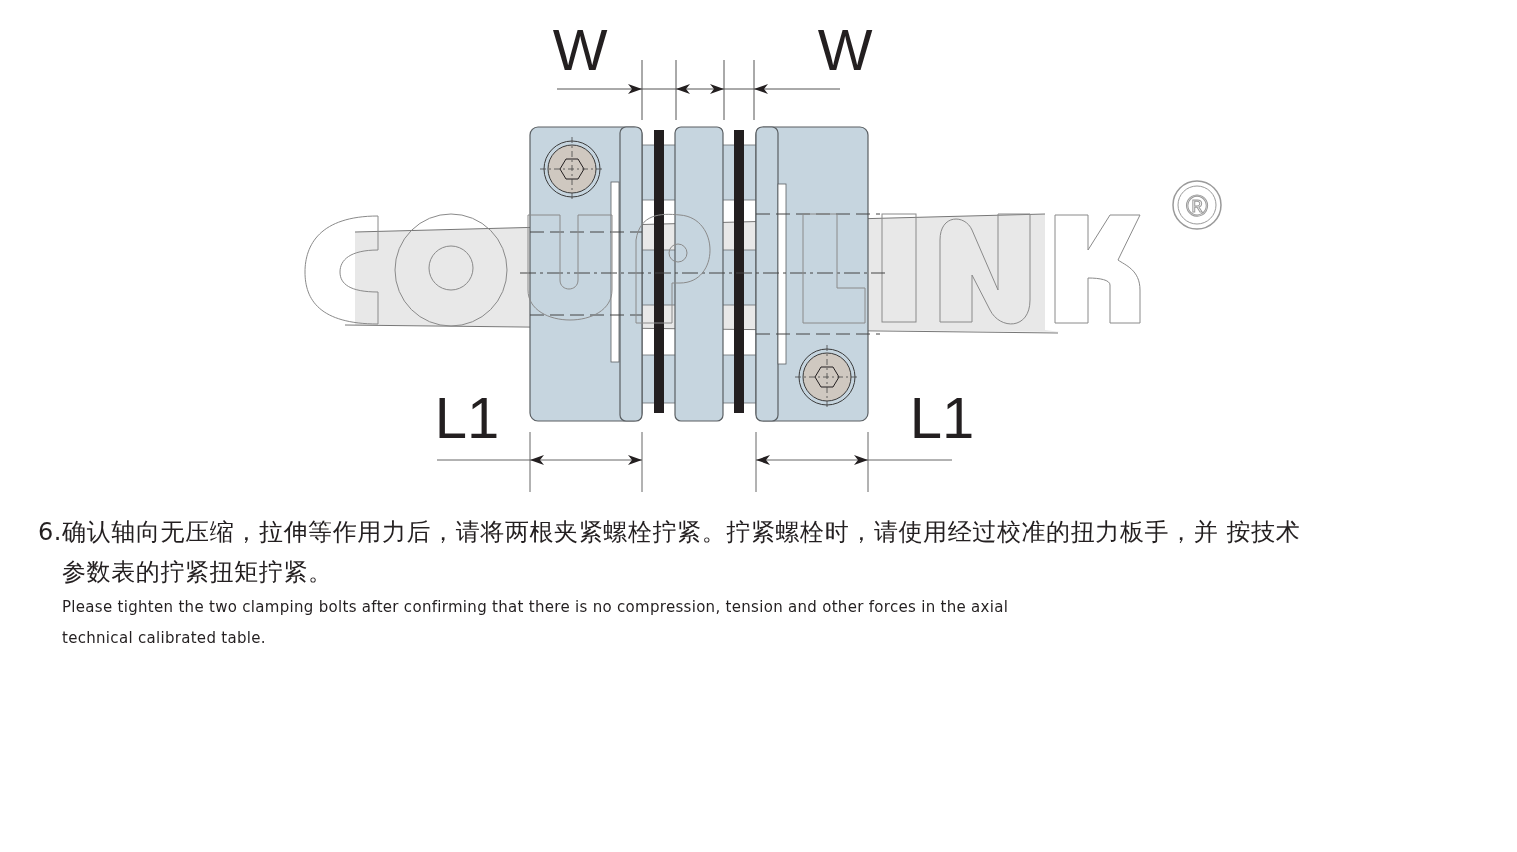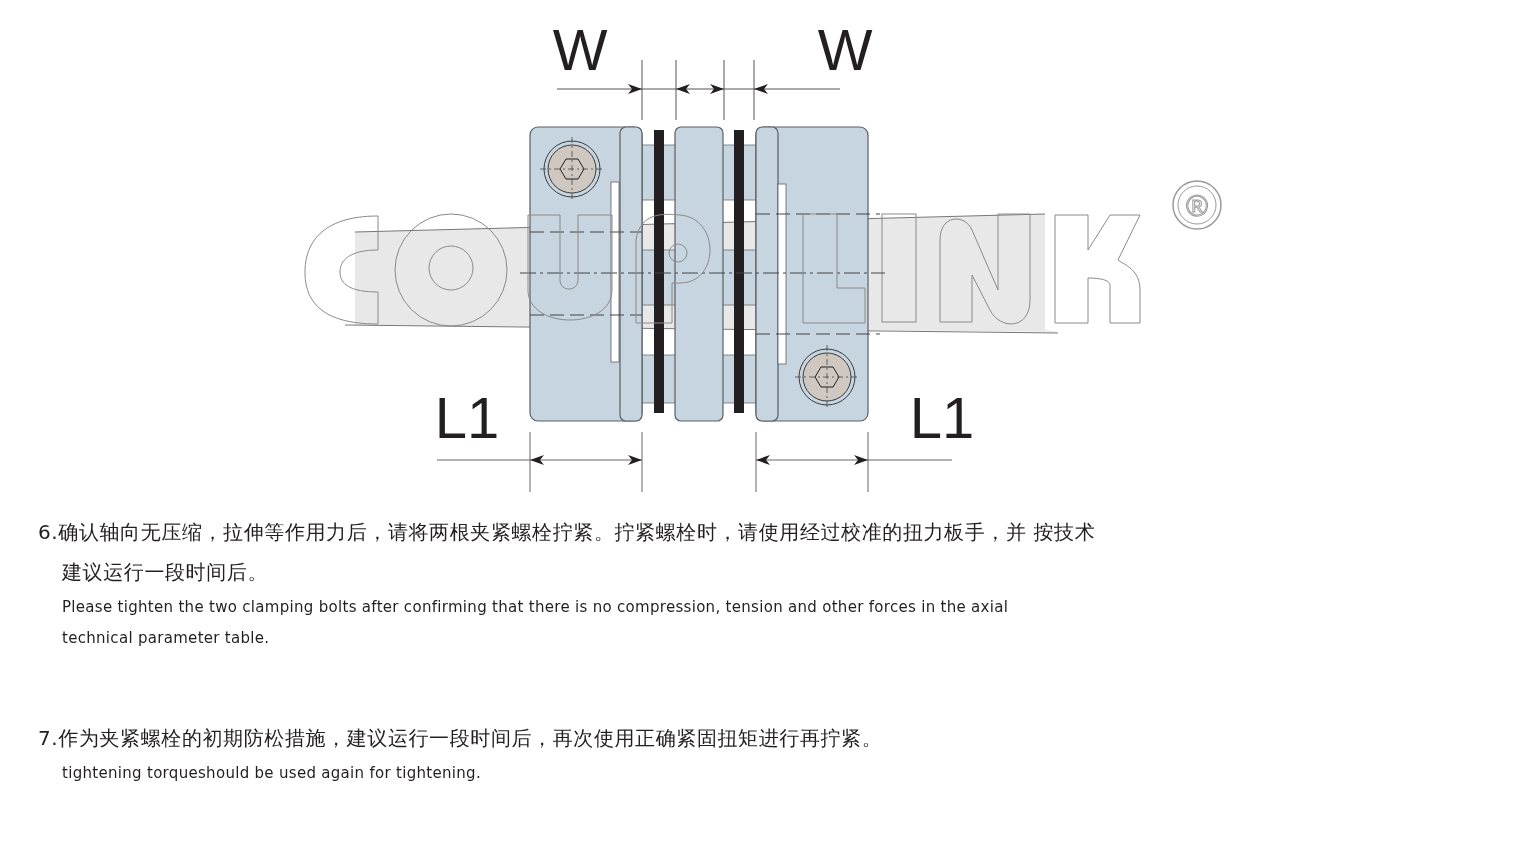--- a/index.html
+++ b/index.html
@@ -1,21 +1,21 @@
 <!DOCTYPE html>
 <html><head>
   <meta charset="utf-8">
   <style>
     html, body { margin: 0; padding: 0; background: #ffffff; }
     body { width: 1517px; height: 852px; position: relative; overflow: hidden;
            font-family: "DejaVu Sans", "Liberation Sans", sans-serif; color: #231f20; }
     #diagram { position: absolute; left: 0; top: 0; width: 1517px; height: 500px; }
     .dim-label { font-family: "Liberation Sans", "DejaVu Sans", sans-serif; font-size: 58px; fill: #231f20; }
     .step { position: absolute; left: 38px; width: 1440px; }
-    .cn { font-size: 20px; line-height: 40px; letter-spacing: 0.6px; color: #231f20; white-space: nowrap; }
+    .cn { font-size: 24px; line-height: 40px; letter-spacing: 0.6px; color: #231f20; white-space: nowrap; }
     .cn .num { display: inline-block; }
     .cn-cont { padding-left: 24px; }
     .en { font-family: "DejaVu Sans", sans-serif; font-size: 15px; line-height: 31px; padding-left: 24px; color: #231f20; letter-spacing: 0.3px; white-space: nowrap; }
     #step6 { top: 512px; }
     #step7 { top: 718px; }
   </style>
 </head>
 <body>
 
 <svg id="diagram" viewBox="0 0 1517 500" xmlns="http://www.w3.org/2000/svg">
@@ -123,23 +123,19 @@
     <polygon points="868,460 854,455 858,460 854,465" stroke="none"></polygon>
   </g>
   <text class="dim-label" x="467" y="438" text-anchor="middle">L1</text>
   <text class="dim-label" x="942" y="438" text-anchor="middle">L1</text>
 </svg>
 
 <div class="step" id="step6">
   <div class="cn">
     <span class="num">6.</span><span>确认轴向无压缩，拉伸等作用力后，请将两根夹紧螺栓拧紧。拧紧螺栓时，请使用经过校准的扭力板手，并 按技术</span>
   </div>
-  <div class="cn cn-cont">建议运行一段时间后。</div>
+  <div class="cn cn-cont">参数表的拧紧扭矩拧紧。</div>
   <div class="en">Please tighten the two clamping bolts after confirming that there is no compression, tension and other forces in the axial</div>
-  <div class="en">technical parameter table.</div>
+  <div class="en">technical calibrated table.</div>
 </div>
 
 <div class="step" id="step7">
-  <div class="cn">
-    <span class="num">7.</span><span>作为夹紧螺栓的初期防松措施，建议运行一段时间后，再次使用正确紧固扭矩进行再拧紧。</span>
-  </div>
-  <div class="en">tightening torqueshould be used again for tightening.</div>
 </div>
 
 </body></html>

